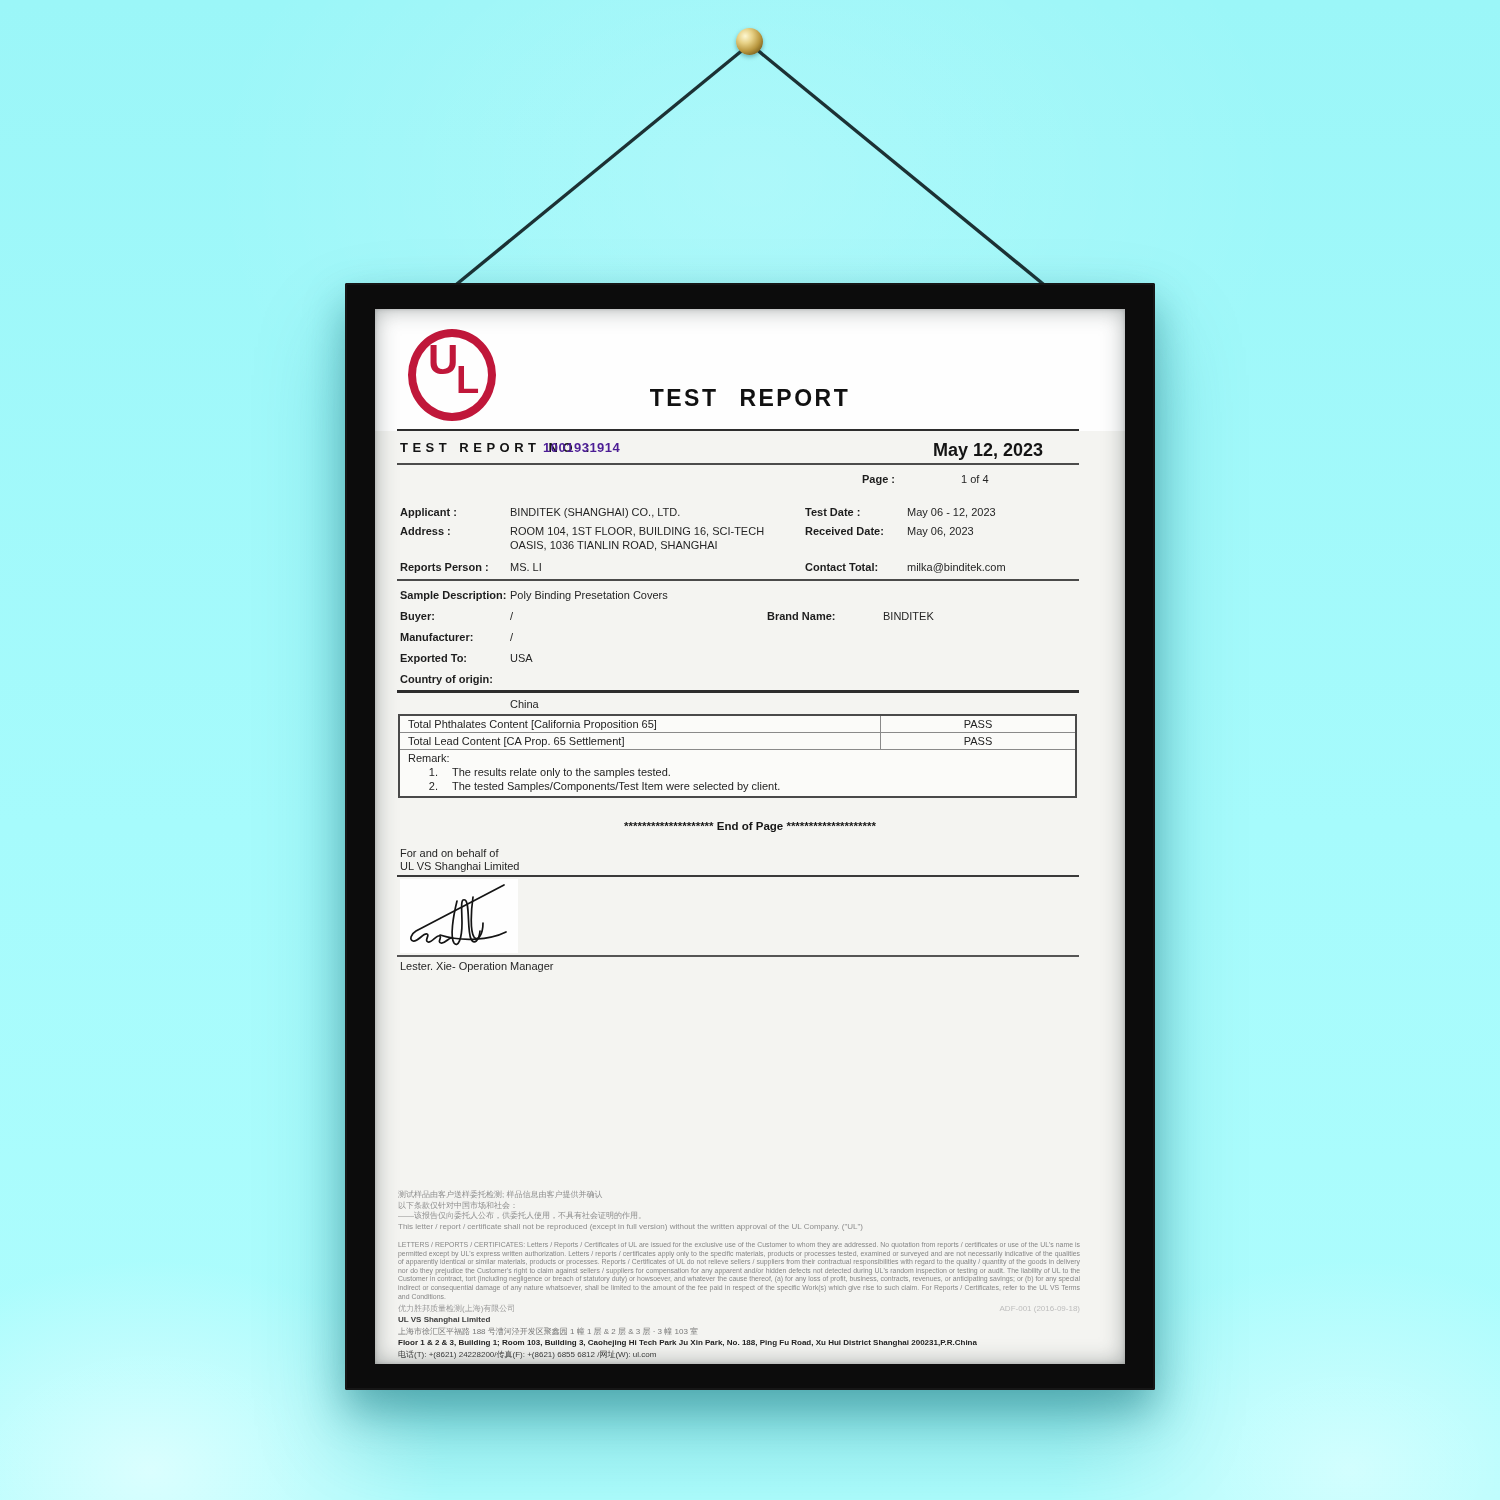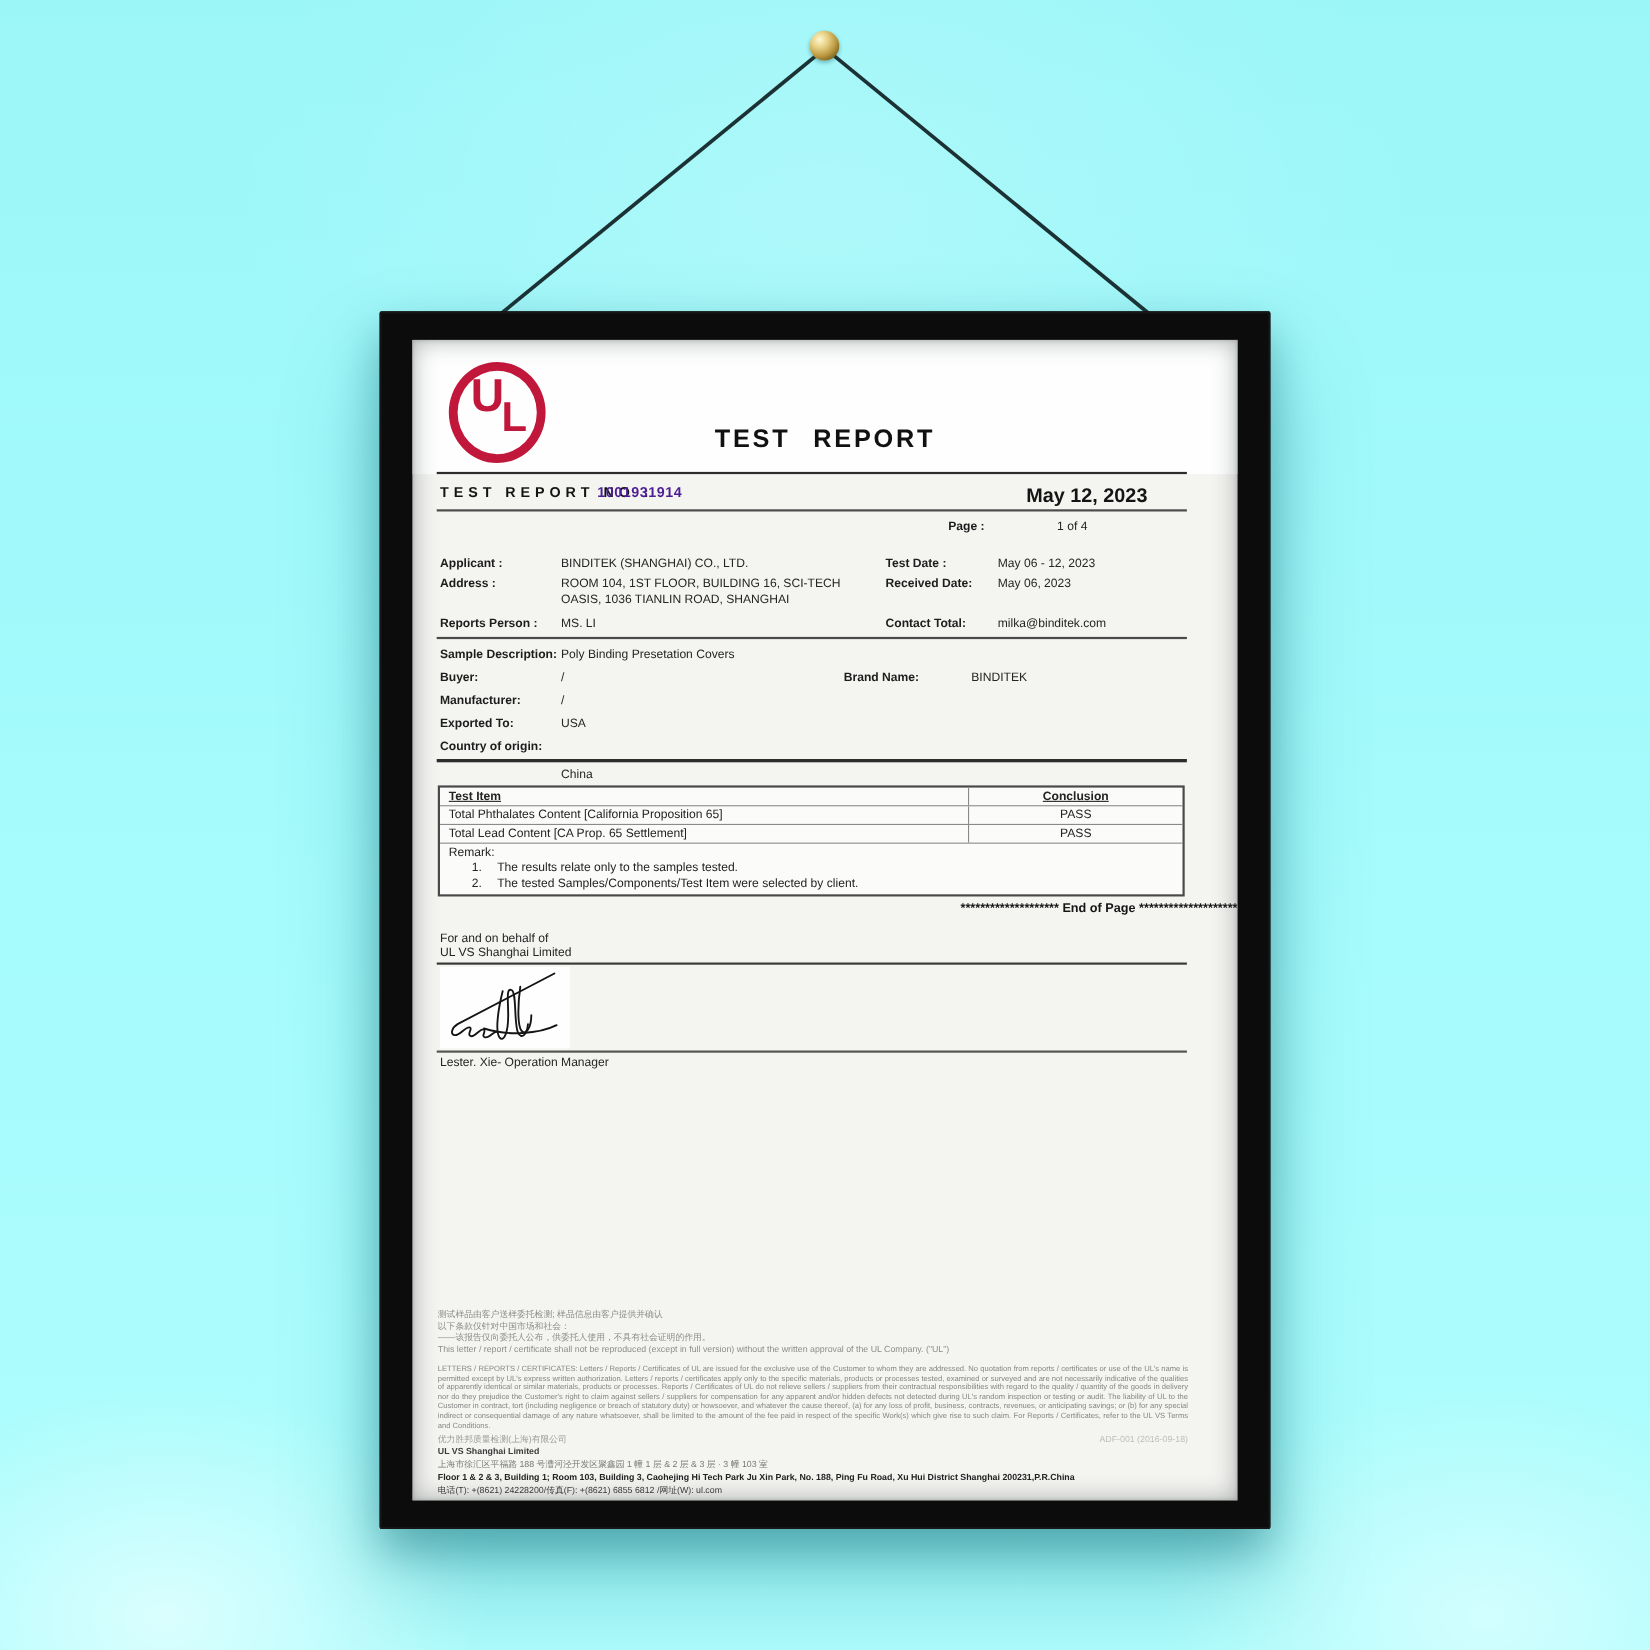--- a/index.html
+++ b/index.html
@@ -49,21 +49,21 @@
     border:2px solid #4a4a4a;background:#fbfbf9;}
   .trow{display:flex;border-bottom:1px solid #8a8a8a;}
   .tcell-item{flex:1;padding:2px 8px;font-size:11px;color:#232323;}
   .tcell-conc{width:186px;border-left:1px solid #8a8a8a;text-align:center;padding:2px 4px;font-size:11px;color:#232323;}
   .thead .tcell-item,.thead .tcell-conc{font-weight:bold;}
   .thead span{text-decoration:underline;}
   .remark{padding:2px 8px 4px 8px;}
   .remark .rl{font-size:11px;color:#232323;}
   .ritem{display:flex;font-size:11px;color:#232323;margin-top:2px;}
   .ritem .num{width:30px;text-align:right;margin-right:14px;}
-  .endpage{position:absolute;left:0;top:511px;width:100%;text-align:right;
+  .endpage{position:absolute;left:0;top:511px;width:100%;text-align:center;
     font-size:11.5px;font-weight:bold;color:#161616;}
   .sig-box{position:absolute;left:25px;top:570px;width:118px;height:74px;background:#fefefe;}
   .notice{position:absolute;left:23px;top:881px;width:670px;font-size:8px;line-height:10.6px;color:#8d8d8d;}
   .legal{position:absolute;left:23px;top:932px;width:682px;font-size:6.9px;line-height:8.6px;
     text-align:justify;color:#868686;}
   .foot{position:absolute;left:23px;top:994px;width:682px;font-size:8px;line-height:11.4px;}
   .foot .row1{display:flex;justify-content:space-between;color:#9b9b9b;}
   .foot .code{color:#bdbdbd;}
   .foot .cen{font-weight:bold;color:#3d3d3d;}
   .foot .acn{color:#787878;}
@@ -133,24 +133,20 @@
 
     <span class="abs lbl" style="left:25px;top:343px;">Exported To:</span>
     <span class="abs val" style="left:135px;top:343px;">USA</span>
 
     <span class="abs lbl" style="left:25px;top:364px;">Country of origin:</span>
     <span class="abs val" style="left:135px;top:364px;margin-top:25px;">China</span>
 
     <div class="hr" style="top:381px;height:3px;background:#2d2d2d;"></div>
 
     <div class="rtable">
-      <div class="trow thead">
-        <div class="tcell-item"><span>Test Item</span></div>
-        <div class="tcell-conc"><span>Conclusion</span></div>
-      </div>
       <div class="trow">
         <div class="tcell-item">Total Phthalates Content [California Proposition 65]</div>
         <div class="tcell-conc">PASS</div>
       </div>
       <div class="trow">
         <div class="tcell-item">Total Lead Content [CA Prop. 65 Settlement]</div>
         <div class="tcell-conc">PASS</div>
       </div>
       <div class="remark">
         <div class="rl">Remark:</div>

